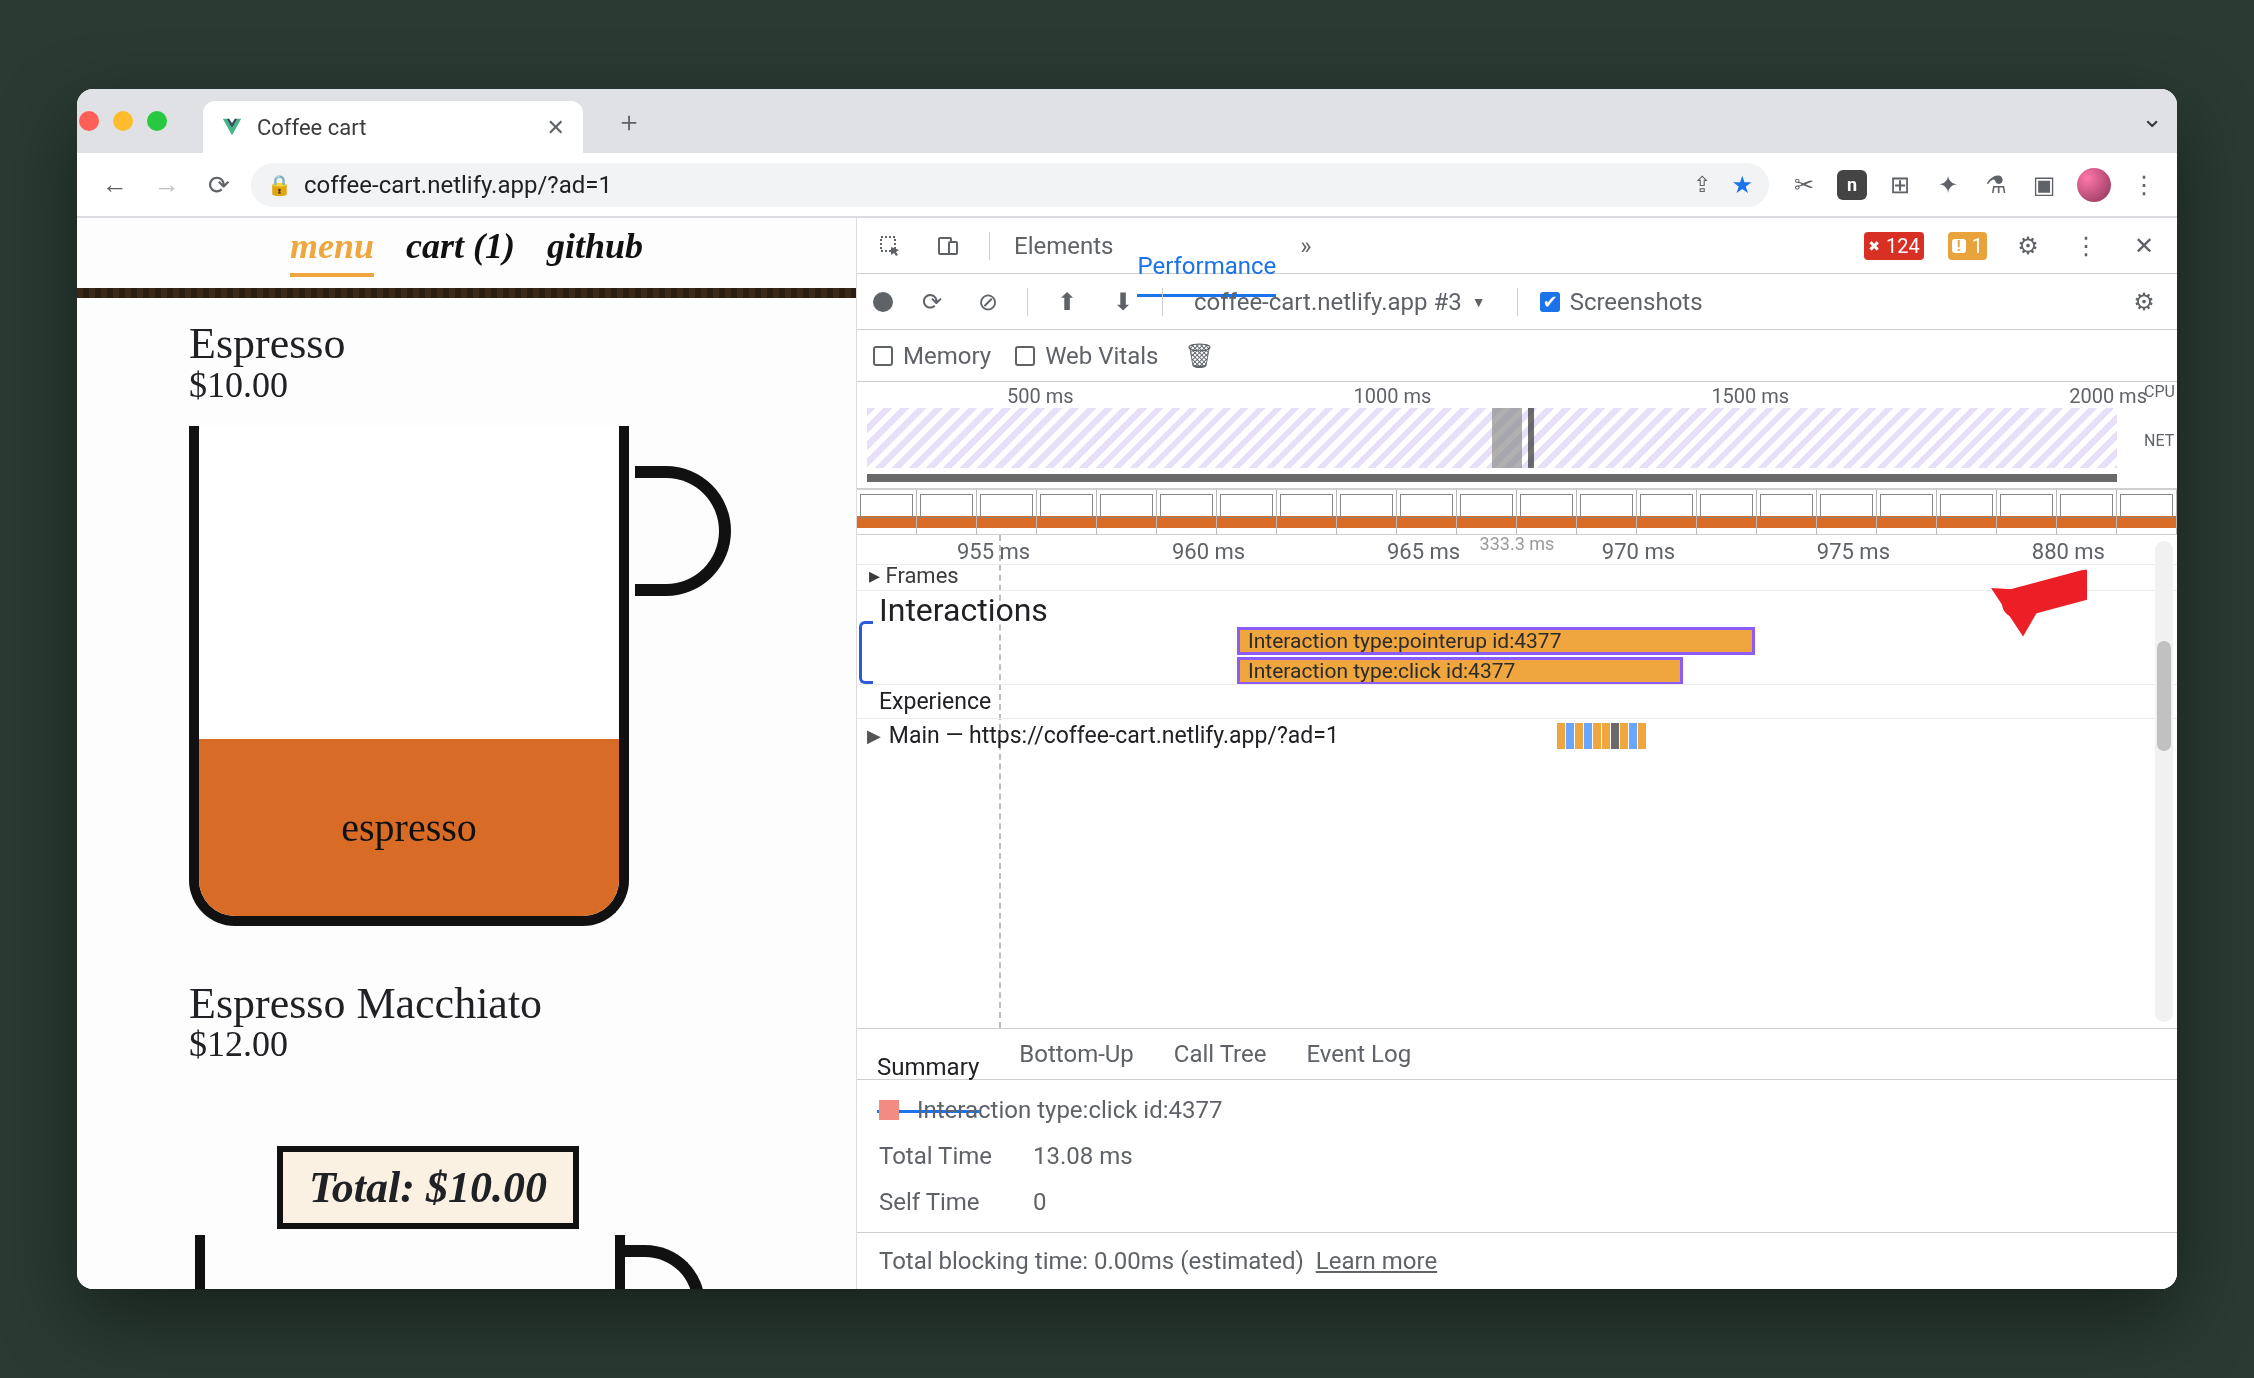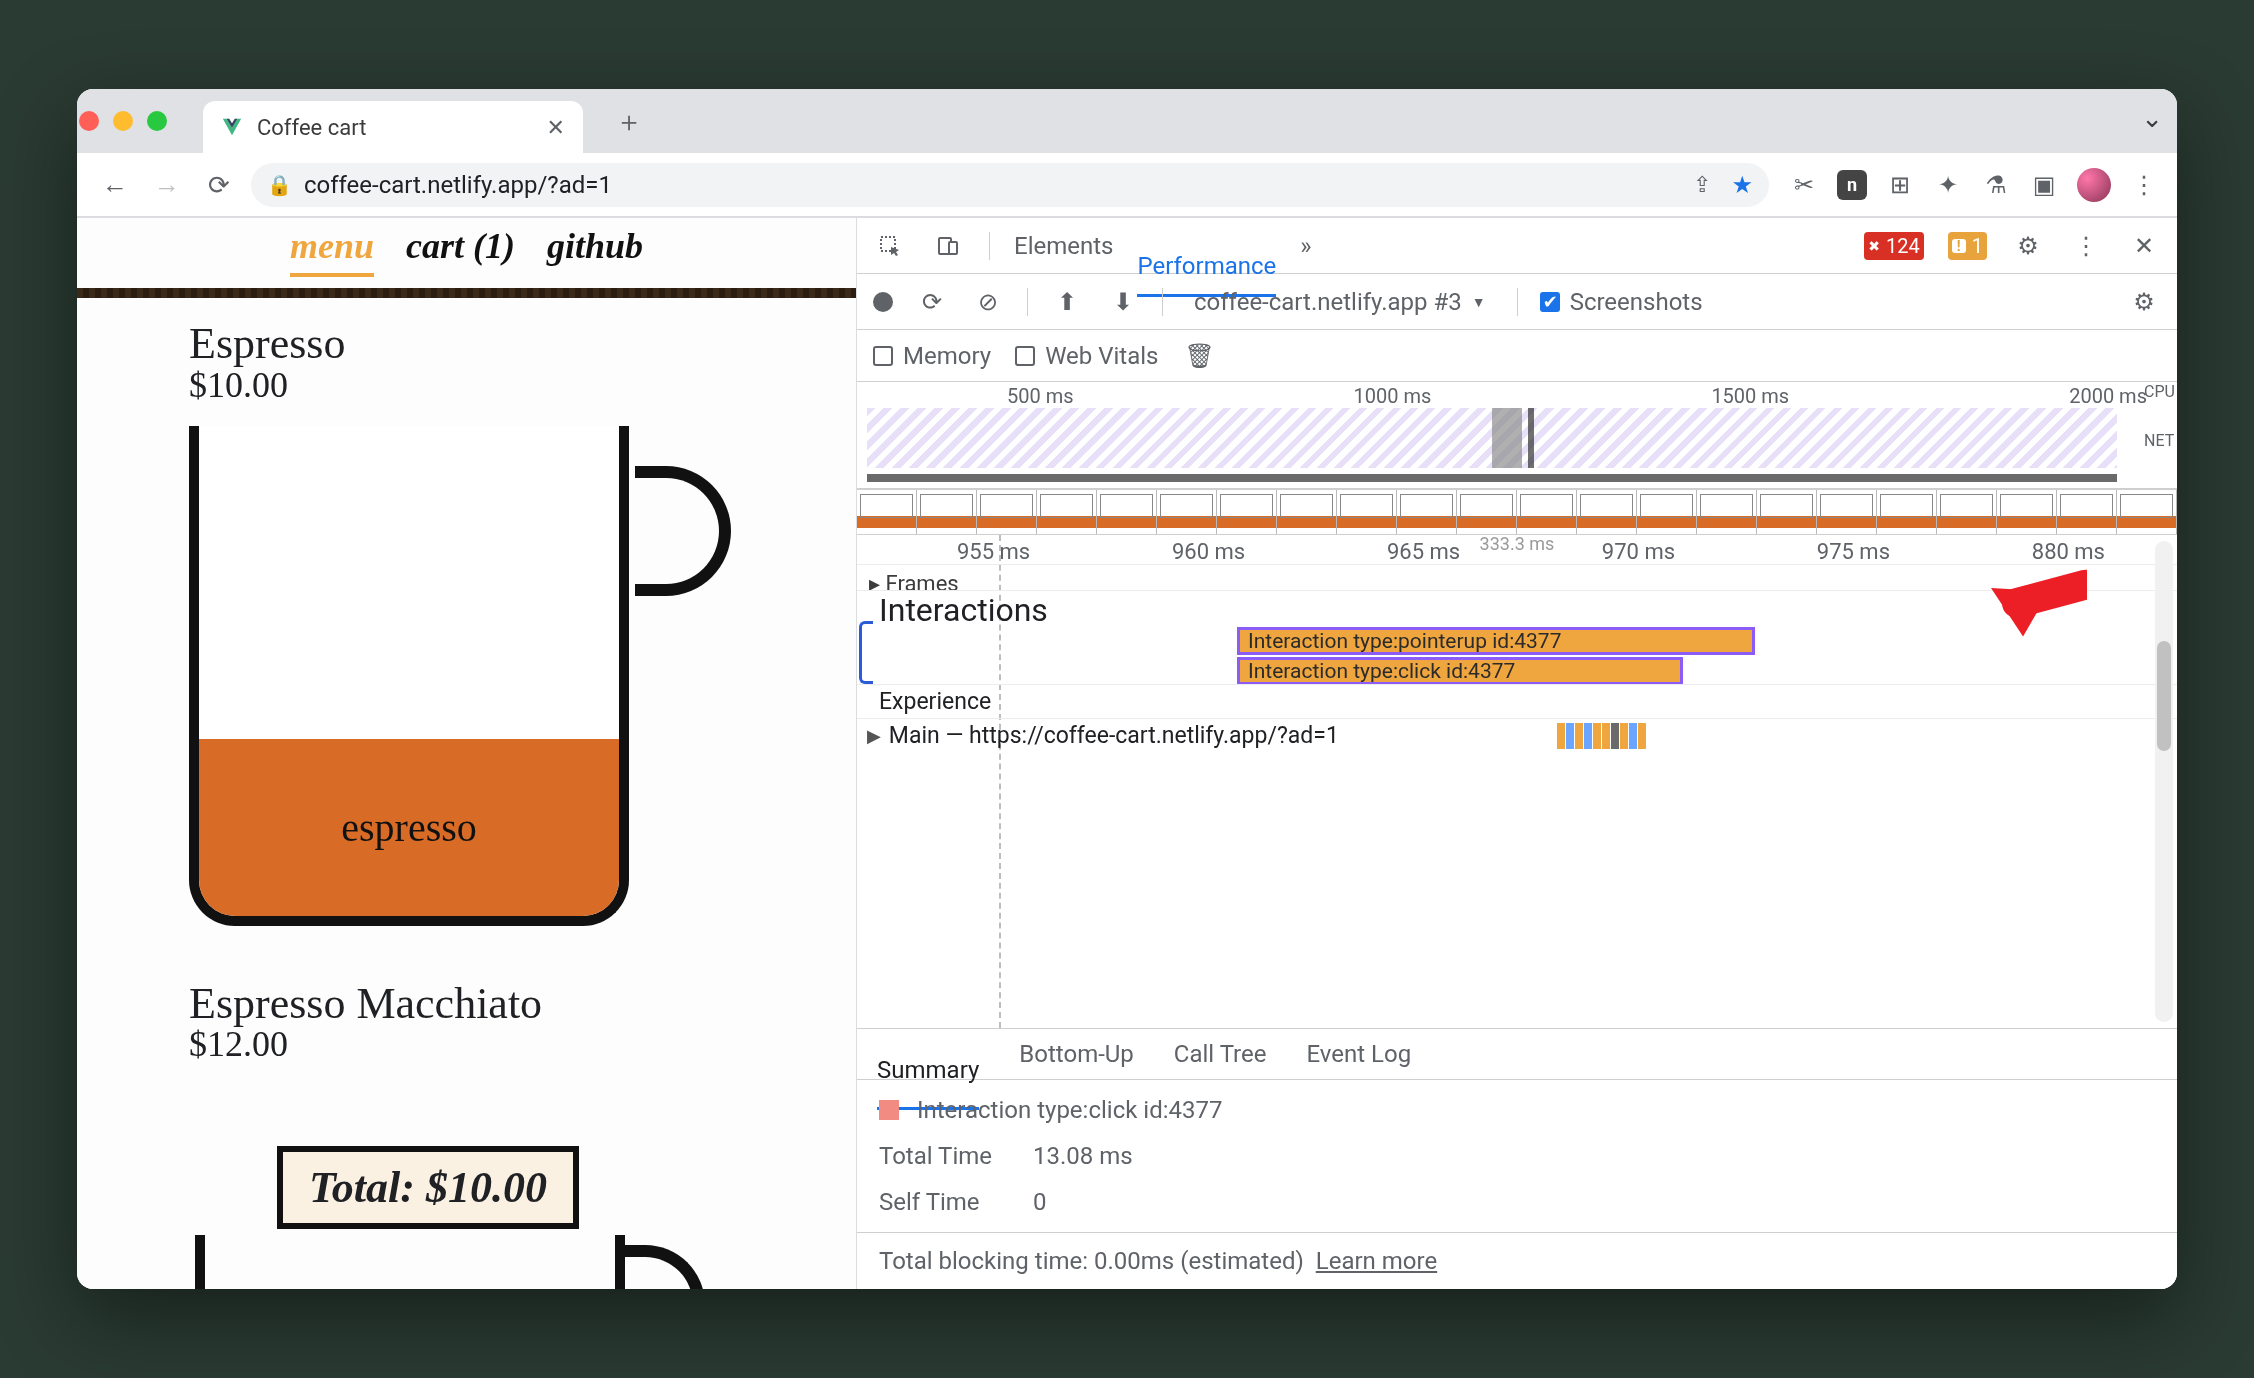--- a/index.html
+++ b/index.html
@@ -127,21 +127,21 @@
   .exp-bar{position:absolute;left:150px;right:0;top:0;bottom:0;background:var(--exp-red);display:flex;align-items:center;padding-left:8px;font-size:22px;color:#3a3a3a;z-index:-1;}
   .main-row{height:34px;display:flex;align-items:center;padding-left:10px;font-size:23px;position:relative;gap:8px;}
   .main-row .tasks{position:absolute;left:700px;display:flex;gap:1px;}
   .mt{width:8px;height:26px;background:var(--amber);}
   .mt.b{background:#6aa6ff;}
   .mt.g{background:#6a6a6a;}
   .tri{font-size:18px;color:#555;}
 
   
   .detail-tabs{height:52px;border-top:1px solid var(--panel-border);border-bottom:1px solid var(--panel-border);display:flex;align-items:center;gap:40px;padding:0 20px;font-size:24px;color:var(--muted);}
-  .detail-tabs .on{color:var(--text);border-bottom:3px solid var(--accent-blue);padding-bottom:23px;margin-bottom:-13px;margin-top:44px;}
+  .detail-tabs .on{color:var(--text);border-bottom:3px solid var(--accent-blue);padding-bottom:29px;margin-bottom:-13px;margin-top:44px;}
   .details{padding:16px 22px;font-size:24px;color:var(--muted);display:flex;flex-direction:column;gap:18px;}
   .swatch{display:inline-block;width:20px;height:20px;background:var(--exp-red);margin-right:12px;vertical-align:-2px;}
   .kv{display:flex;gap:24px;}
   .kv .k{width:130px;}
   .footer-line{border-top:1px solid var(--panel-border);padding:14px 22px;font-size:24px;color:var(--muted);}
   .footer-line .lm{text-decoration:underline;margin-left:6px;}
 
   
   .arrow{position:absolute;pointer-events:none;}
 
@@ -352,21 +352,21 @@
           <span>955 ms</span>
           <span>960 ms</span>
           <span>965 ms</span>
           <span>970 ms</span>
           <span>975 ms</span>
           <span>880 ms</span>
           <span class="mid">333.3 ms</span>
         </div>
 
         <div class="frames-row sep">
-          <span class="track-label" style="top:-2px;margin-top:8px;">▸ <span>Frames</span></span>
+          <span class="track-label" style="top:-2px;">▸ <span>Frames</span></span>
         </div>
 
         <div class="interactions sep">
           <div class="bluebrace"></div>
           <div class="int-title">Interactions</div>
           <div class="int-bars">
             <div class="bar b1">Interaction type:pointerup id:4377</div>
             <div class="bar b2">Interaction type:click id:4377</div>
           </div>
 

